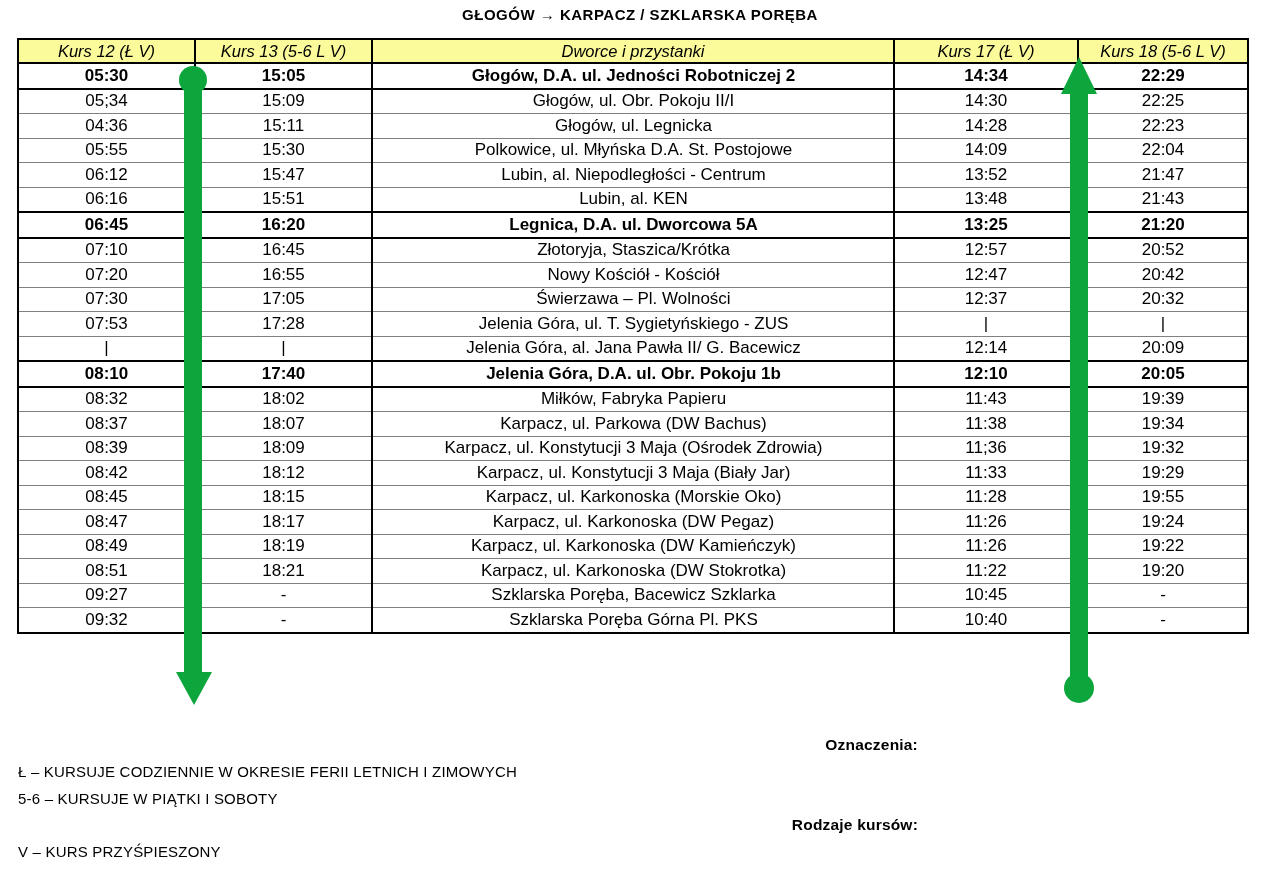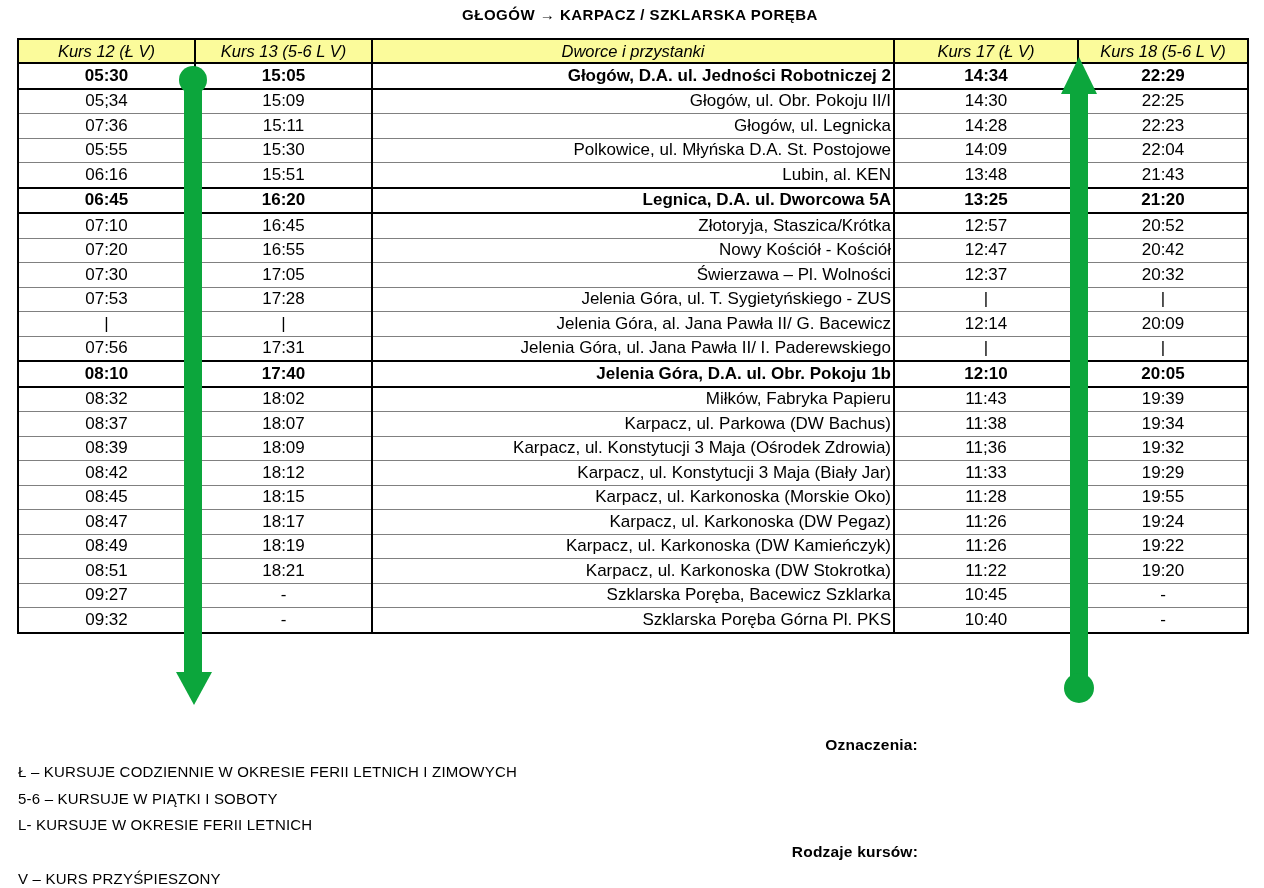--- a/index.html
+++ b/index.html
@@ -37,21 +37,21 @@
     border-bottom:2px solid var(--ink);
     padding:0 14px;white-space:nowrap;overflow:hidden;
   }
   .timetable td{
     height:23.5px;text-align:center;vertical-align:middle;
     border-left:2px solid var(--ink);
     border-top:1px solid var(--grid-gray);
     padding:0 2px;white-space:nowrap;overflow:hidden;
   }
   .timetable th:first-child,.timetable td:first-child{border-left:none;}
-  .timetable td.stop{text-align:right;padding-left:3px;}
+  .timetable td.stop{text-align:center;padding-left:3px;}
   .timetable tr.bold td{font-weight:700;}
   .timetable tr.bold td{border-top:2px solid var(--ink);border-bottom:2px solid var(--ink);}
   .pipe{font-weight:400;}
   svg.arrows{
     position:absolute;left:0;top:0;width:1264px;height:888px;
     pointer-events:none;
   }
   .legend{
     position:absolute;left:18px;top:732px;width:900px;
     font-size:15px;line-height:26.8px;letter-spacing:0.2px;
@@ -89,32 +89,39 @@
         <td>22:29</td>
       </tr>
       <tr>
         <td>05;34</td>
         <td>15:09</td>
         <td class="stop">Głogów, ul. Obr. Pokoju II/I</td>
         <td>14:30</td>
         <td>22:25</td>
       </tr>
       <tr>
-        <td>07:36</td>
+        <td>04:36</td>
         <td>15:11</td>
         <td class="stop">Głogów, ul. Legnicka</td>
         <td>14:28</td>
         <td>22:23</td>
       </tr>
       <tr>
         <td>05:55</td>
         <td>15:30</td>
         <td class="stop">Polkowice, ul. Młyńska D.A. St. Postojowe</td>
         <td>14:09</td>
         <td>22:04</td>
+      </tr>
+      <tr>
+        <td>06:12</td>
+        <td>15:47</td>
+        <td class="stop">Lubin, al. Niepodległości - Centrum</td>
+        <td>13:52</td>
+        <td>21:47</td>
       </tr>
       <tr>
         <td>06:16</td>
         <td>15:51</td>
         <td class="stop">Lubin, al. KEN</td>
         <td>13:48</td>
         <td>21:43</td>
       </tr>
       <tr class="bold">
         <td>06:45</td>
@@ -150,27 +157,20 @@
         <td class="stop">Jelenia Góra, ul. T. Sygietyńskiego - ZUS</td>
         <td class="pipe">|</td>
         <td class="pipe">|</td>
       </tr>
       <tr>
         <td class="pipe">|</td>
         <td class="pipe">|</td>
         <td class="stop">Jelenia Góra, al. Jana Pawła II/ G. Bacewicz</td>
         <td>12:14</td>
         <td>20:09</td>
-      </tr>
-      <tr>
-        <td>07:56</td>
-        <td>17:31</td>
-        <td class="stop">Jelenia Góra, ul. Jana Pawła II/ I. Paderewskiego</td>
-        <td class="pipe">|</td>
-        <td class="pipe">|</td>
       </tr>
       <tr class="bold">
         <td>08:10</td>
         <td>17:40</td>
         <td class="stop">Jelenia Góra, D.A. ul. Obr. Pokoju 1b</td>
         <td>12:10</td>
         <td>20:05</td>
       </tr>
       <tr>
         <td>08:32</td>
@@ -255,16 +255,15 @@
     <polygon points="1061,94 1097,94 1079,57"></polygon>
     <rect x="1070" y="92" width="18" height="585"></rect>
     <circle cx="1079" cy="688" r="15"></circle>
   </g>
 </svg>
 
 <div class="legend">
     <div class="heading">Oznaczenia:</div>
     <div>Ł – KURSUJE CODZIENNIE W OKRESIE FERII LETNICH I ZIMOWYCH</div>
     <div>5-6 – KURSUJE W PIĄTKI I SOBOTY</div>
-    <div>L- KURSUJE W OKRESIE FERII LETNICH</div>
     <div class="heading">Rodzaje kursów:</div>
     <div>V – KURS PRZYŚPIESZONY</div>
   </div>
 
 </body></html>

